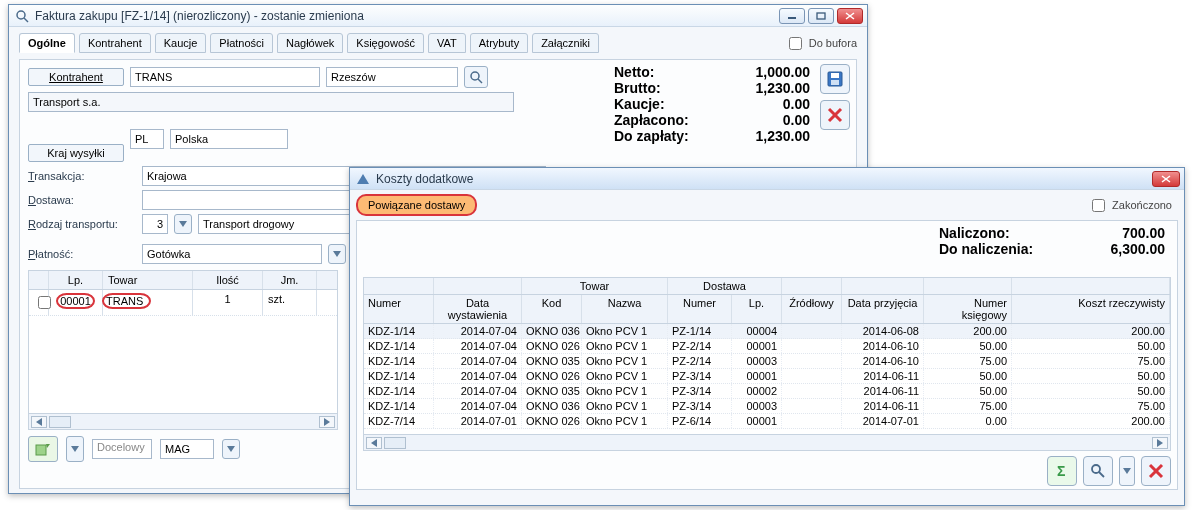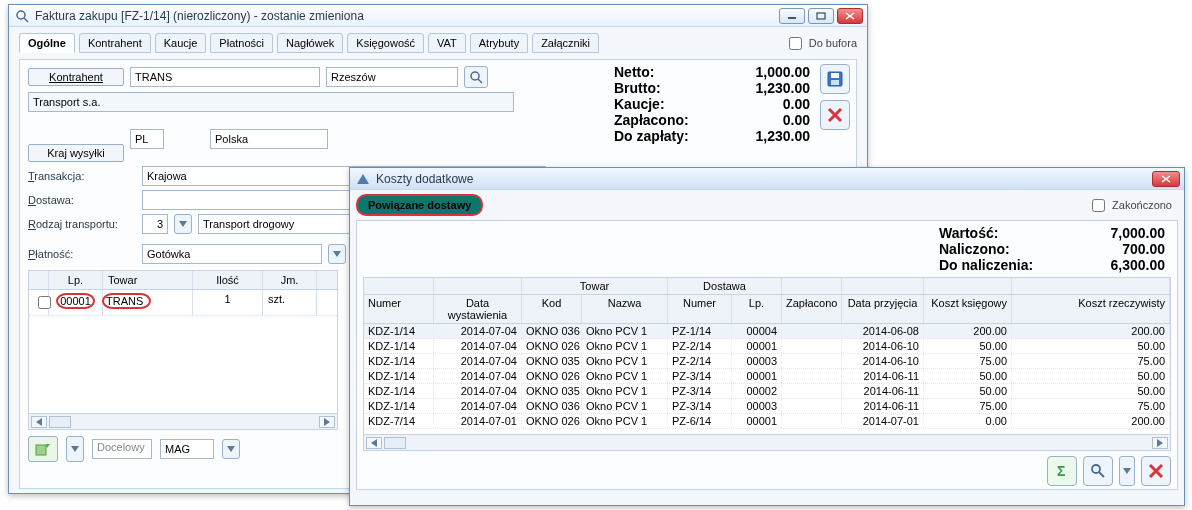--- a/index.html
+++ b/index.html
@@ -42,21 +42,21 @@
   .sbtn { width:16px; height:12px; border:1px solid #b0c0d0; background:#f4f7fb; display:flex; align-items:center; justify-content:center; cursor:pointer;}
   .sthumb { width:22px; height:12px; border:1px solid #b0c0d0; background:#e6eef7; }
   .footer-row { display:flex; align-items:center; gap:8px; margin-top:6px; }
   .magbox { border:1px solid #a7b8cb; padding:1px 4px; background:#fff; height:20px; width:60px; color:#888; }
   .cbx { display:inline-flex; align-items:center; gap:4px; }
   input[type=checkbox]{ width:13px; height:13px; }
   
   .kd { left: 349px; top: 167px; width: 836px; height: 339px; }
   .kd .titlebar { background: linear-gradient(#f1f7ff,#cfe1f5); }
   .kd .tabbar { display:flex; gap:6px; padding:4px 6px 0 6px; align-items:center; }
-  .kd .tab.kd-active { background:#0f766e; border:2px solid #d9343b; border-radius:10px; padding:3px 10px; font-weight:bold; }
+  .kd .tab.kd-active { background:#fdba74; border:2px solid #d9343b; border-radius:10px; padding:3px 10px; font-weight:normal; }
   .kd .right-chk { margin-left:auto; display:flex; align-items:center; gap:4px; color:#444; margin-right:6px; }
   .kd .panel { margin:4px 6px 6px 6px; border:1px solid #c7d3e0; background:#fcfdfe; height:270px; position:relative; padding:4px 6px; }
   .kd .totals2 { position:absolute; right:10px; top:4px; width:230px; }
   .kd .grid2 { position:absolute; left:6px; right:6px; top:56px; bottom:38px; border:1px solid #c7d3e0; background:#fff; overflow:hidden; }
   .kd .gh-top { display:grid; grid-template-columns:70px 88px 60px 86px 64px 50px 60px 82px 88px 1fr; background:#eef3fa; border-bottom:1px solid #c7d3e0; font-size:11px; }
   .kd .gh-span { display:grid; grid-template-columns:70px 88px 146px 114px 60px 82px 88px 1fr; background:#eef3fa; font-size:11px; border-bottom:1px solid #c7d3e0; }
   .kd .ghc { padding:2px 4px; border-right:1px solid #d7e0ea; text-align:center; }
   .kd .ghc.r { text-align:right; }
   .kd .gr { display:grid; grid-template-columns:70px 88px 60px 86px 64px 50px 60px 82px 88px 1fr; font-size:11px; border-bottom:1px dotted #e0e6ee; }
   .kd .gc { padding:1px 4px; border-right:1px dotted #e8edf4; overflow:hidden; white-space:nowrap; }
@@ -160,21 +160,21 @@
                 <line x1="9" y1="9" x2="13" y2="13" stroke="#4a6a8a" stroke-width="1.5"></line>
               </svg>
             </span>
         </div>
         <div class="row">
           <input class="tb ro" style="width: 486px;" readonly="" value="Transport s.a.">
         </div>
         <div class="row">
           <span class="btn-boxed" style="width:96px; text-align:center;margin-top:28px;"><span>Kraj wysyłki</span></span>
           <input class="tb" style="width: 34px;" value="PL">
-          <input class="tb" style="width: 118px; margin-left: 40px;" value="Polska">
+          <input class="tb" style="width: 118px;" value="Polska">
         </div>
         <div class="row">
           <span class="lbl">Transakcja:</span>
           <input class="tb" style="width: 404px;" value="Krajowa">
         </div>
         <div class="row">
           <span class="lbl">Dostawa:</span>
           <input class="tb" style="width: 374px;">
         </div>
         <div class="row">
@@ -282,24 +282,20 @@
     <div class="tabbar">
       <div class="tab kd-active">Powiązane dostawy</div>
       <div class="right-chk">
         <input type="checkbox" style="">
         <span>Zakończono</span>
       </div>
     </div>
     <div class="panel">
       <div class="totals2">
         <div class="totline">
-            <span class="k">Wartość:</span>
-            <span class="v">7,000.00</span>
-          </div>
-        <div class="totline">
             <span class="k">Naliczono:</span>
             <span class="v">700.00</span>
           </div>
         <div class="totline">
             <span class="k">Do naliczenia:</span>
             <span class="v">6,300.00</span>
           </div>
       </div>
       <div class="grid2">
         <div class="gh-span">
@@ -312,23 +308,23 @@
           <div class="ghc"></div>
           <div class="ghc"></div>
         </div>
         <div class="gh-top">
           <div class="ghc" style="text-align:left">Numer</div>
           <div class="ghc">Data wystawienia</div>
           <div class="ghc">Kod</div>
           <div class="ghc">Nazwa</div>
           <div class="ghc">Numer</div>
           <div class="ghc">Lp.</div>
-          <div class="ghc">Zapłacono</div>
+          <div class="ghc">Źródłowy</div>
           <div class="ghc">Data przyjęcia</div>
-          <div class="ghc r">Koszt księgowy</div>
+          <div class="ghc r">Numer księgowy</div>
           <div class="ghc r">Koszt rzeczywisty</div>
         </div>
         <div id="costs-rows">
             <div class="gr" style="background: rgb(238, 243, 250);">
               <div class="gc">KDZ-1/14</div>
               <div class="gc r">2014-07-04</div>
               <div class="gc">OKNO 036</div>
               <div class="gc">Okno PCV 1</div>
               <div class="gc">PZ-1/14</div>
               <div class="gc r">00004</div>

